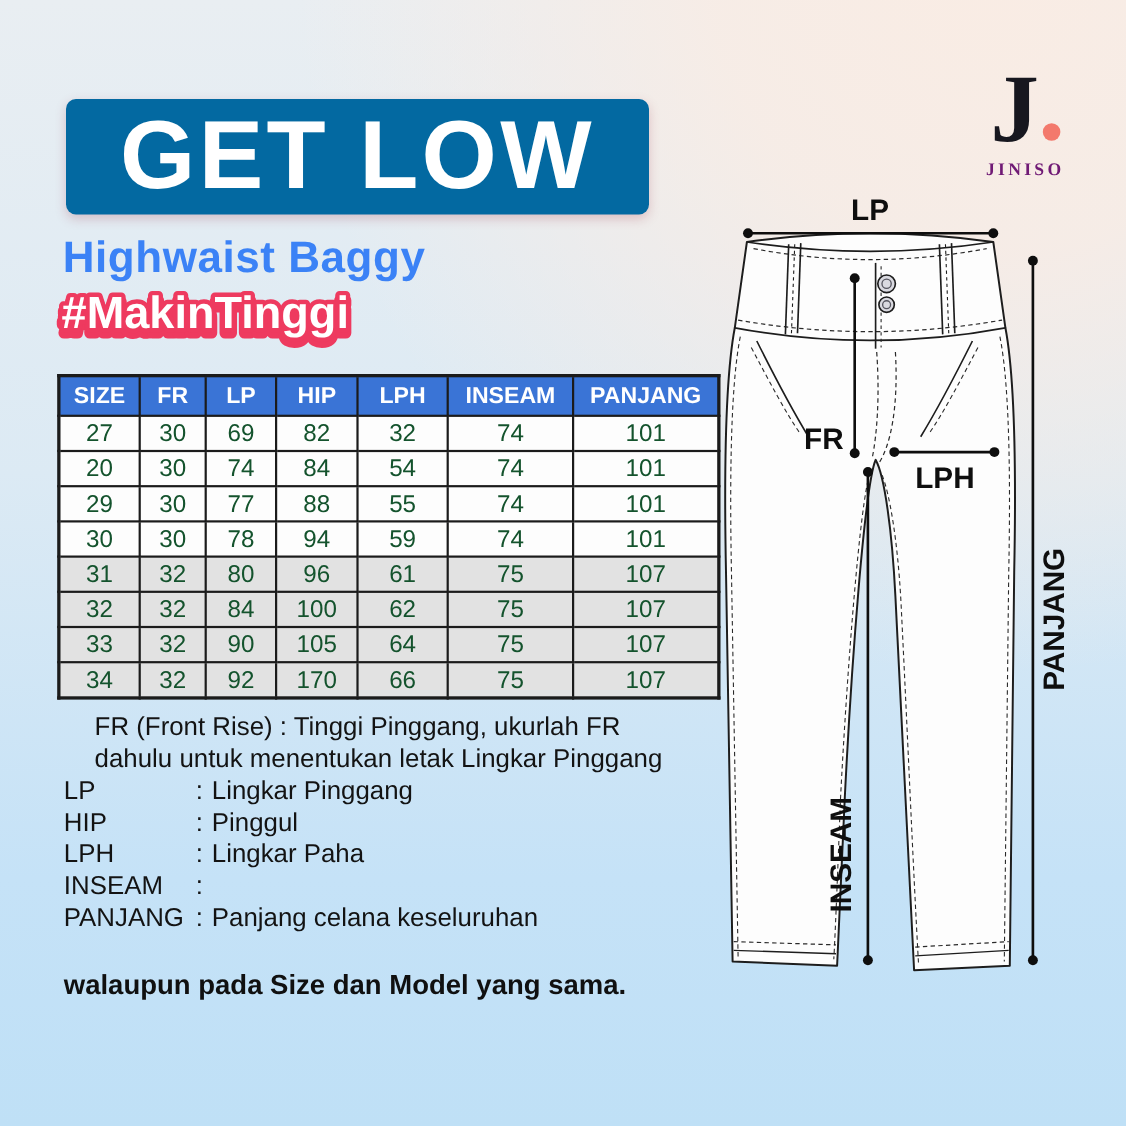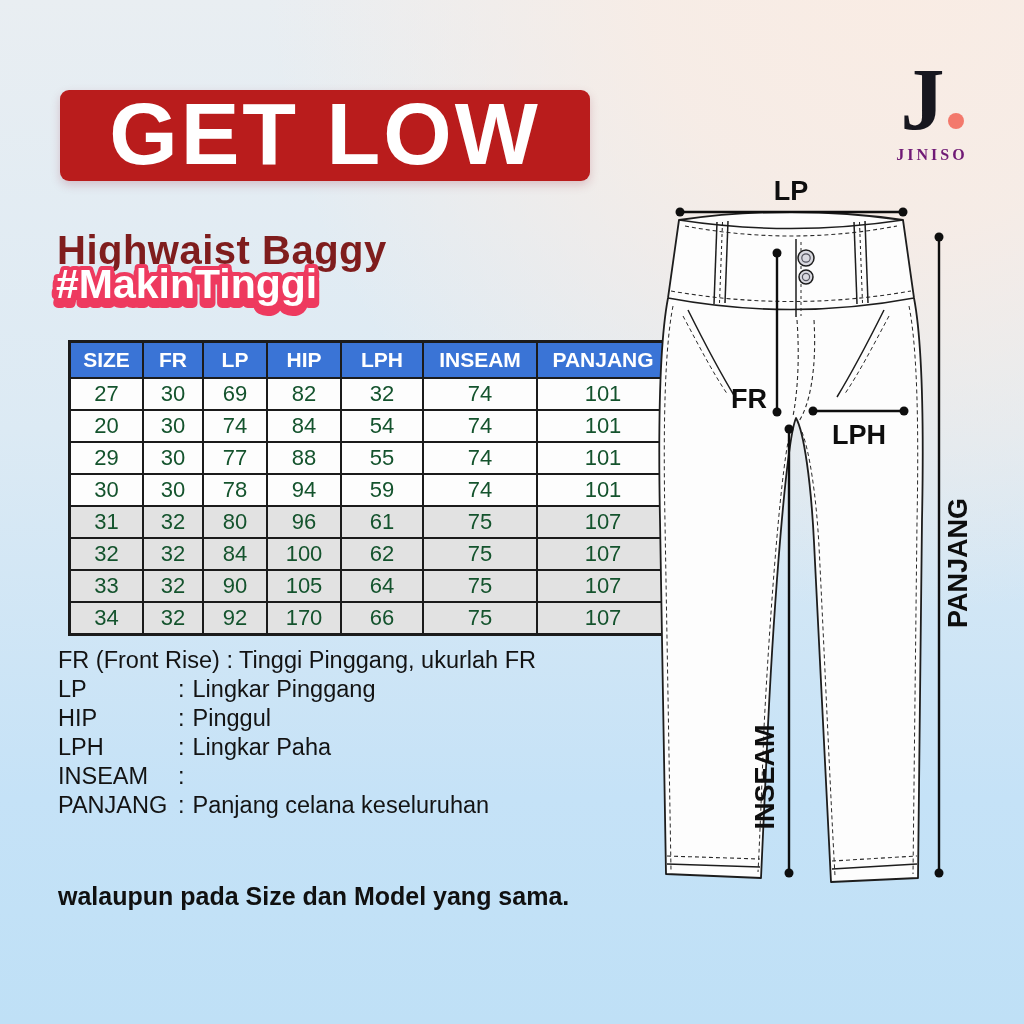--- a/index.html
+++ b/index.html
@@ -4,56 +4,56 @@
 <style>
   html,body{margin:0;padding:0;}
   body{
     width:1024px;height:1024px;position:relative;overflow:hidden;
     font-family:"Liberation Sans",sans-serif;
     background:
       radial-gradient(circle at 88% -2%, rgba(249,236,228,1) 0%, rgba(249,236,228,0.85) 18%, rgba(249,236,228,0) 46%),
       linear-gradient(180deg,#e9eef2 0%,#dceaf4 42%,#c5e2f7 78%,#bfe0f6 100%);
   }
   .banner{
-    position:absolute;left:60px;top:90px;width:530px;height:91px;
-    background:#b91c1c;border-radius:9px;display:flex;align-items:center;justify-content:center;
+    position:absolute;left:60px;top:90px;width:530px;height:105px;
+    background:#0369a1;border-radius:9px;display:flex;align-items:center;justify-content:center;
     box-shadow:0 4px 10px rgba(160,60,80,0.25);
   }
   .banner-text{
     color:#ffffff;font-weight:bold;font-size:88px;letter-spacing:3px;line-height:1;
     transform:translateY(-2px);
   }
   .subtitle{
-    position:absolute;left:57px;top:228px;font-size:40px;font-weight:bold;color:#7f1d1d;letter-spacing:0.5px;
+    position:absolute;left:57px;top:212px;font-size:40px;font-weight:bold;color:#3b82f6;letter-spacing:0.5px;
   }
   .hashtag-svg{position:absolute;left:50px;top:254px;}
   .logo{
     position:absolute;left:872px;top:58px;width:120px;text-align:center;color:#17171f;
   }
   .logo-mark{font-family:"Liberation Serif",serif;font-weight:bold;font-size:88px;line-height:0.95;}
   .logo-dot{display:inline-block;width:16px;height:16px;border-radius:50%;background:#f3796c;margin-left:3px;}
   .logo-name{font-family:"Liberation Serif",serif;font-weight:bold;font-size:16px;letter-spacing:3px;margin-top:4px;color:#701a75;}
   table.size-table{
-    position:absolute;left:68px;top:340px;border-collapse:collapse;table-layout:fixed;
+    position:absolute;left:52px;top:340px;border-collapse:collapse;table-layout:fixed;
     border:3px solid #1b1b1b;
   }
   table.size-table th{
     background:#3a74d6;color:#ffffff;font-weight:bold;font-size:21px;height:34px;
     border:2px solid #1b1b1b;padding:0;text-align:center;
   }
   table.size-table td{
     font-size:22px;color:#14532d;height:30px;border:2px solid #1b1b1b;padding:0;text-align:center;
     background:#fdfdfd;
   }
   table.size-table tr.shaded td{background:#e2e2e2;}
   .c1{width:71px}.c2{width:58px}.c3{width:62px}.c4{width:72px}.c5{width:80px}.c6{width:112px}.c7{width:130px}
   .legend{
     position:absolute;left:58px;top:646px;width:610px;font-size:23.5px;color:#131313;line-height:29px;
   }
-  .legend-intro div{white-space:nowrap;}
+  .legend-intro div{white-space:nowrap;margin-left:28px;}
   .legend-row{display:flex;white-space:nowrap;}
   .legend-term{flex:0 0 120px;}
   .legend-sep{margin-right:8px;}
   .note{
     position:absolute;left:58px;top:880px;font-size:25px;font-weight:bold;color:#101010;line-height:32px;
   }
   .pants-wrap{position:absolute;left:646px;top:180px;width:378px;height:715px;}
   .pants-wrap svg{display:block;}
   .meas-label{font-family:"Liberation Sans",sans-serif;font-weight:bold;font-size:27px;fill:#0e0e0e;}
 </style>
@@ -162,20 +162,21 @@
         <td>66</td>
         <td>75</td>
         <td>107</td>
       </tr>
     </tbody>
 </table>
 
 <div class="legend">
   <div class="legend-intro">
     <div>FR (Front Rise) : Tinggi Pinggang, ukurlah FR</div>
+    <div>dahulu untuk menentukan letak Lingkar Pinggang</div>
   </div>
   <div id="legend-items">
       <div class="legend-row">
         <span class="legend-term">LP</span>
         <span class="legend-sep">:</span>
         <span>Lingkar Pinggang</span>
       </div>
       <div class="legend-row">
         <span class="legend-term">HIP</span>
         <span class="legend-sep">:</span>

